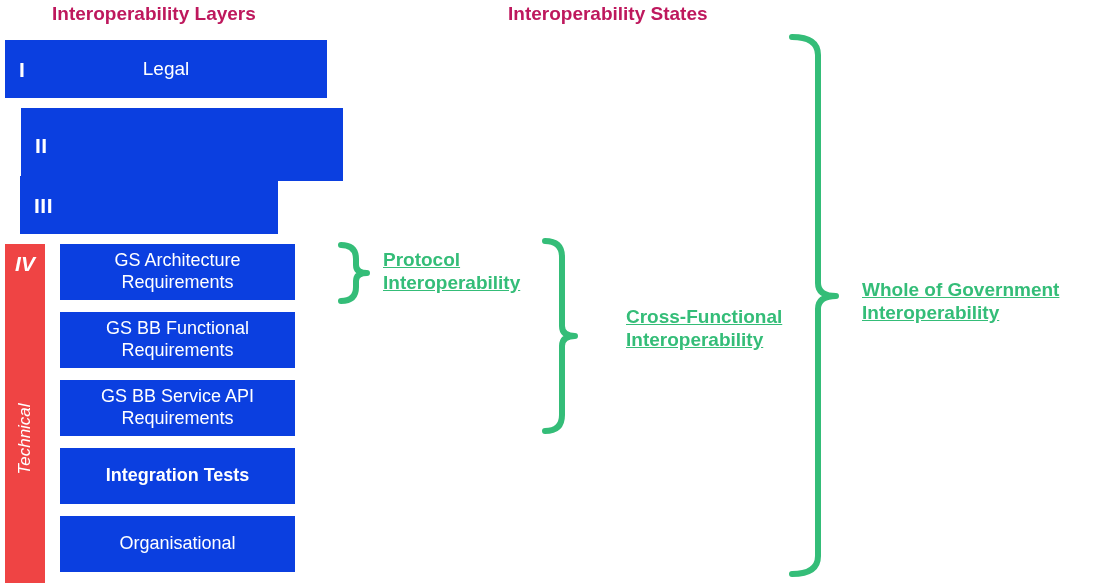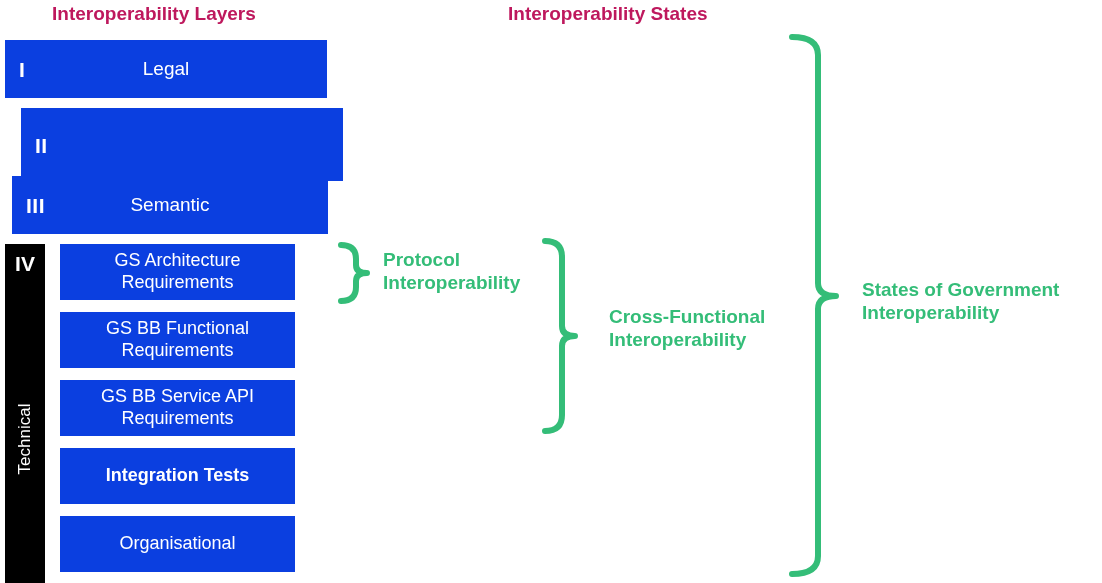--- a/index.html
+++ b/index.html
@@ -56,31 +56,32 @@
     right: 0;
     top: 50%;
     transform: translateY(-50%);
     text-align: center;
     font-size: 19px;
     line-height: 1.18;
   }
 
   #box-legal        { left: 5px;  top: 40px;  width: 322px; height: 58px; }
   #box-organisational { left: 21px; top: 108px; width: 322px; height: 73px; }
-  #box-semantic     { left: 12px;  top: 176px; width: 316px; height: 58px; }
+  #box-semantic     { left: 20px;  top: 176px; width: 258px; height: 58px; }
 
   
   #technical-spine {
     position: absolute;
     left: 5px;
     top: 244px;
     width: 40px;
     height: 339px;
-    background: #000000;
+    background: #ef4444;
     color: #ffffff;
+    font-style: italic;
   }
   #technical-numeral {
     position: absolute;
     left: 0;
     right: 0;
     top: 8px;
     text-align: center;
     font-size: 21px;
     font-weight: bold;
   }
@@ -128,44 +129,44 @@
   }
 
   
   .state-label {
     position: absolute;
     color: #34BD78;
     font-weight: bold;
     font-size: 19px;
     line-height: 1.22;
     white-space: pre-line;
+    text-decoration: underline;
   }
   #label-protocol      { left: 383px; top: 248px; }
-  #label-cross-functional { left: 609px; top: 305px; }
+  #label-cross-functional { left: 626px; top: 305px; }
   #label-whole-of-gov  { left: 862px; top: 278px; }
 </style>
 </head>
 <body>
 
 <div class="heading" id="heading-layers">Interoperability Layers</div>
 
 <div class="heading" id="heading-states">Interoperability States</div>
 
 <div class="layer-box" id="box-legal">
   <span class="layer-numeral">I</span>
   <span class="layer-title">Legal</span>
 </div>
 
 <div class="layer-box" id="box-organisational">
   <span class="layer-numeral">II</span>
 </div>
 
 <div class="layer-box" id="box-semantic">
   <span class="layer-numeral">III</span>
-  <span class="layer-title">Semantic</span>
 </div>
 
 <div id="technical-spine">
   <span id="technical-numeral">IV</span>
   <span id="technical-label">Technical</span>
 </div>
 
 <div class="sub-box" id="sub-gs-architecture">
   <span class="sub-title">GS Architecture
 Requirements</span>
@@ -215,14 +216,14 @@
            L 818,556
            Q 818,574 792,574"></path>
 </svg>
 
 <div class="state-label" id="label-protocol">Protocol
 Interoperability</div>
 
 <div class="state-label" id="label-cross-functional">Cross-Functional
 Interoperability</div>
 
-<div class="state-label" id="label-whole-of-gov">States of Government
+<div class="state-label" id="label-whole-of-gov">Whole of Government
 Interoperability</div>
 
 </body></html>

